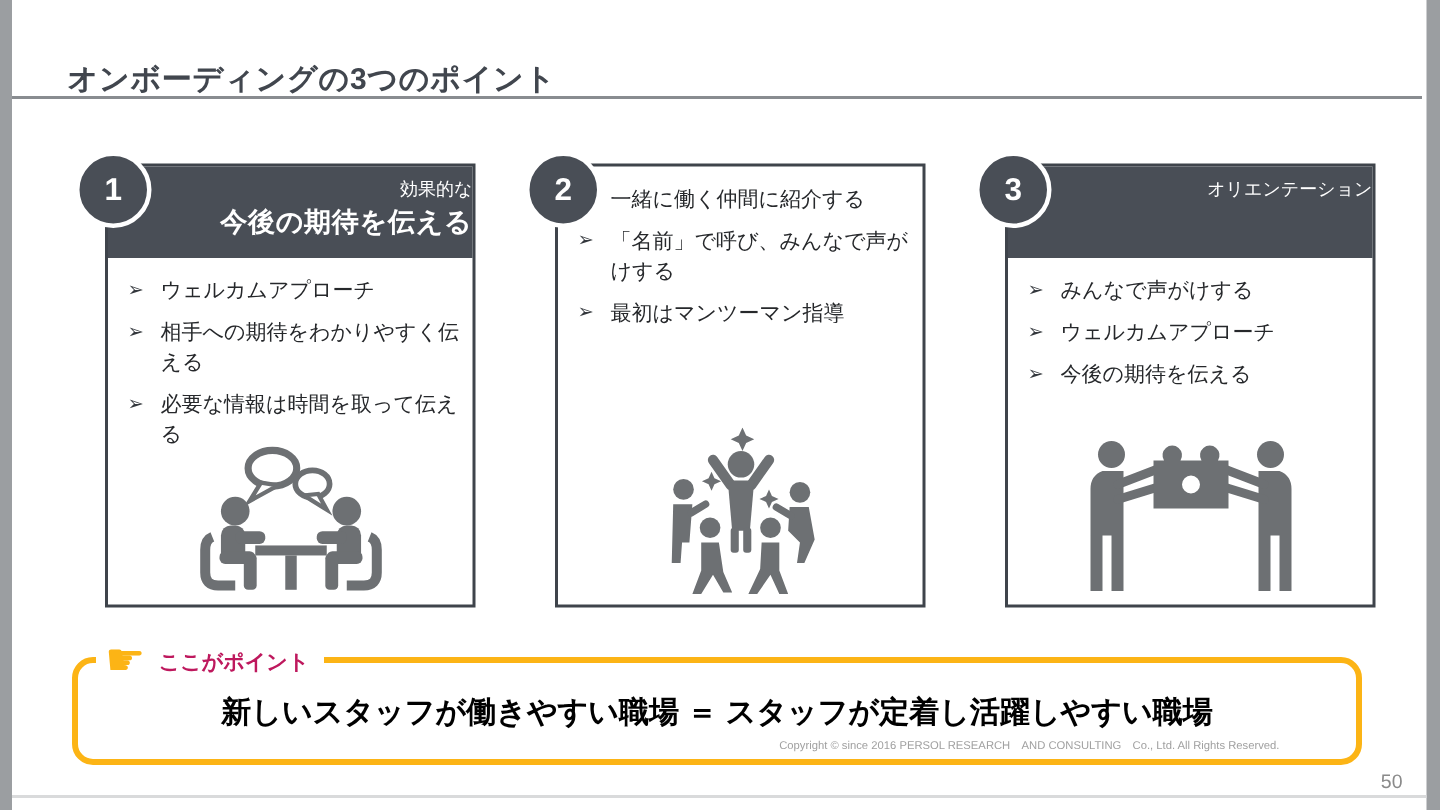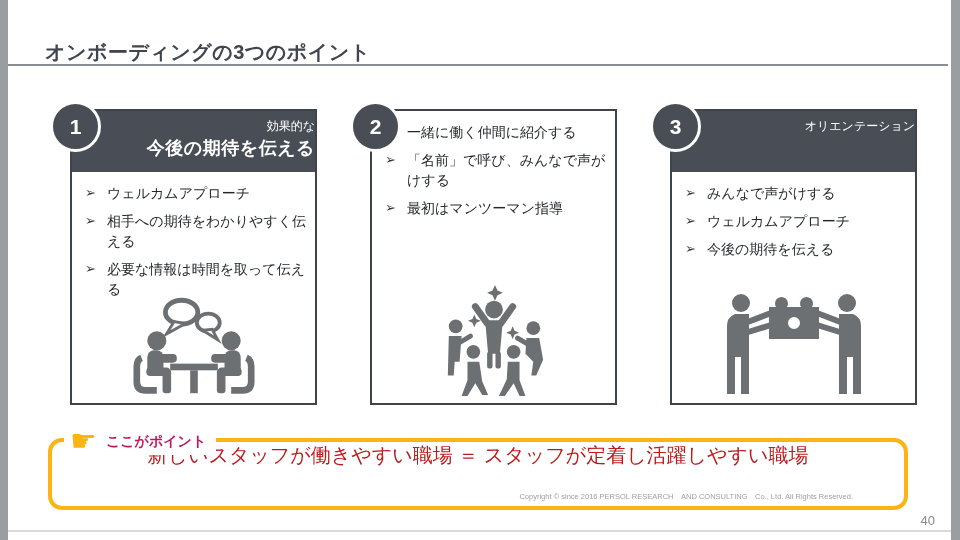--- a/index.html
+++ b/index.html
@@ -34,21 +34,21 @@
   .marker { position:absolute; left:1px; top:0; color:#34383d; font-size:13px; }
 
   .card-icon { position:absolute; left:0; right:0; bottom:6px; display:flex; justify-content:center; }
 
   .callout { position:absolute; left:48px; top:438px; width:860px; height:72px;
     border:4px solid #fcb415; border-radius:14px; background:#fff; }
   .callout-label { position:absolute; top:-15px; left:12px; background:#fff;
     padding:0 10px 0 6px; display:flex; align-items:center; height:28px; }
   .finger { color:#fcb415; font-size:30px; line-height:26px; margin-right:9px; }
   .callout-label-text { font-size:14px; font-weight:bold; color:#be185d; padding-top:2px; }
-  .callout-message { text-align:center; font-size:20px; font-weight:normal; color:#b91c1c; }
+  .callout-message { text-align:center; margin-top:19px; font-size:20px; font-weight:bold; color:#000000; }
 
   .footer-copy { position:absolute; top:492px; right:107px; font-size:7.5px; color:#a0a0a0; }
   .page-number { position:absolute; top:513px; right:25px; font-size:13px; color:#8a8a8a; }
 
   svg .ic { fill:#6d7073; }
   svg .st { stroke:#6d7073; fill:none; }
 </style>
 </head>
 <body>
 
@@ -169,14 +169,14 @@
   <div class="callout">
     <div class="callout-label">
       <span class="finger">☛</span>
       <span class="callout-label-text">ここがポイント</span>
     </div>
     <div class="callout-message">新しいスタッフが働きやすい職場 ＝ スタッフが定着し活躍しやすい職場</div>
   </div>
 
   <div class="bottom-line"></div>
   <div class="footer-copy">Copyright © since 2016 PERSOL RESEARCH　AND CONSULTING　Co., Ltd. All Rights Reserved.</div>
-  <div class="page-number">40</div>
+  <div class="page-number">50</div>
 </div>
 
 </body></html>

